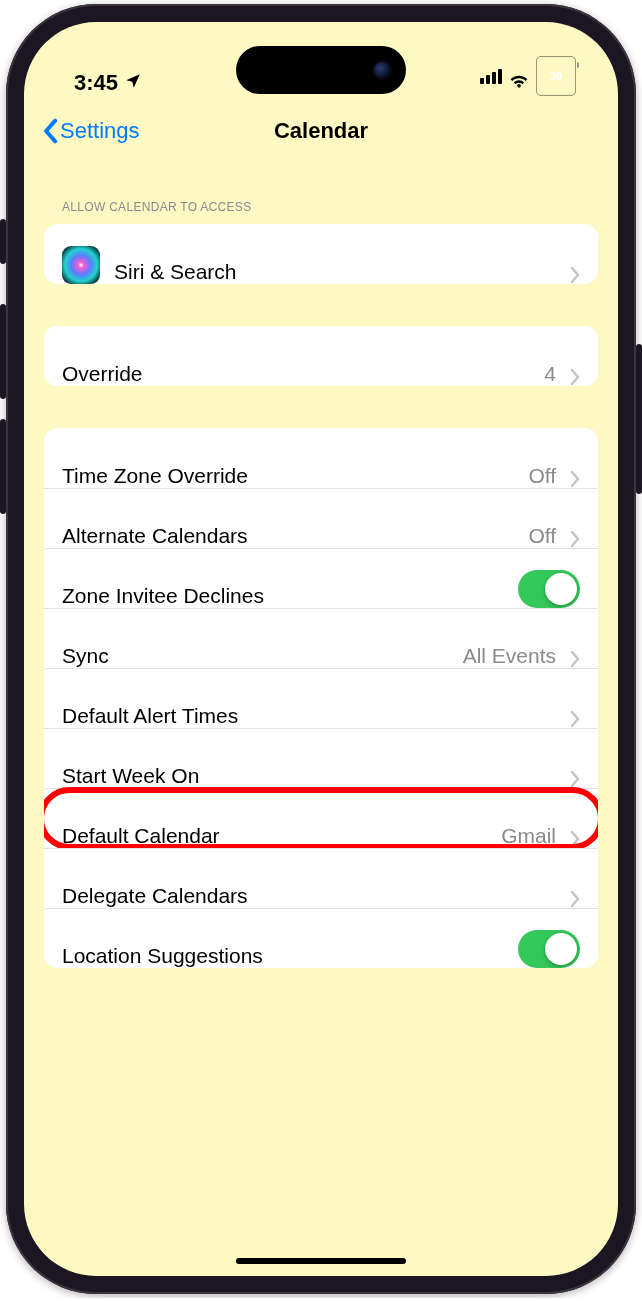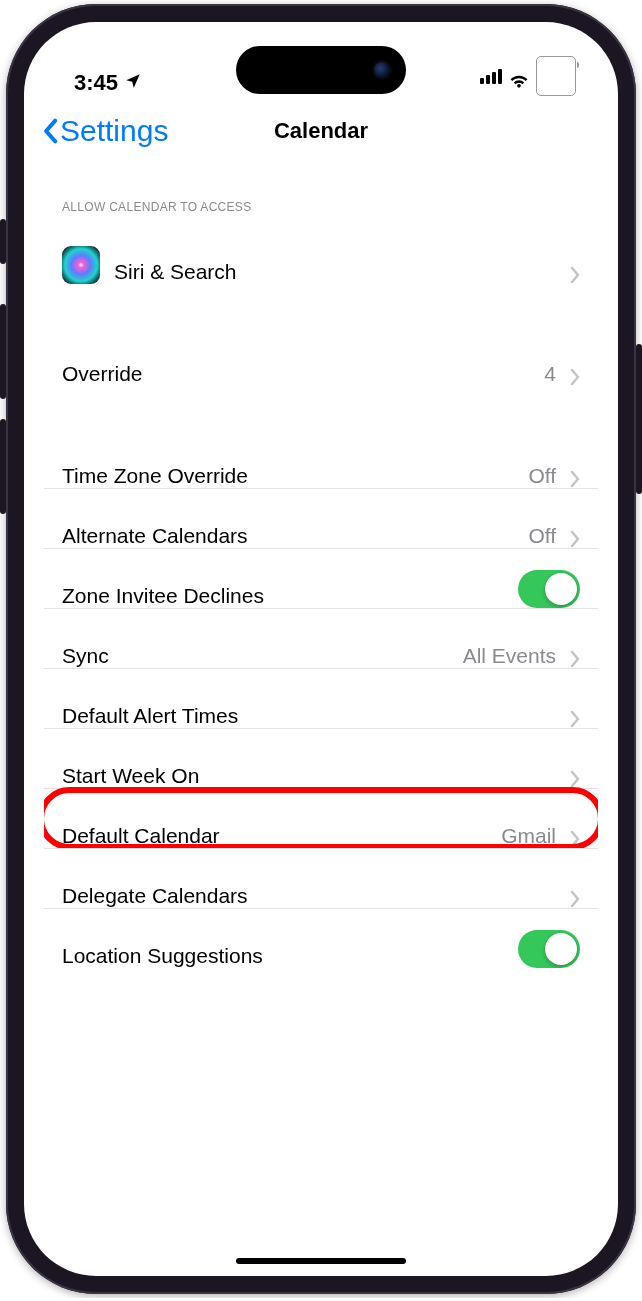--- a/index.html
+++ b/index.html
@@ -26,21 +26,21 @@
     border-radius: 4px;
   }
   .side-btn.top-left    { left: -6px; top: 215px; width: 6px; height: 45px; }
   .side-btn.vol-up      { left: -6px; top: 300px; width: 6px; height: 95px; }
   .side-btn.vol-down    { left: -6px; top: 415px; width: 6px; height: 95px; }
   .side-btn.right-btn   { right: -6px; top: 340px; width: 6px; height: 150px; }
 
   .screen {
     width: 100%;
     height: 100%;
-    background: #ffffff;
+    background: #fef9c3;
     border-radius: 72px;
     overflow: hidden;
     position: relative;
   }
   .island {
     position: absolute;
     top: 24px;
     left: 50%;
     transform: translateX(-50%);
     width: 170px;
@@ -98,21 +98,21 @@
   .nav-bar {
     height: 58px;
     display:flex;
     align-items:center;
     position:relative;
     padding: 0 18px;
   }
   .back-btn {
     display:flex; align-items:center; gap:2px;
     color:#007aff;
-    font-size:30px;
+    font-size:22px;
     cursor:pointer;
   }
   .back-btn svg { width:16px; height:26px; }
   .nav-title {
     position:absolute; left:0; right:0;
     text-align:center;
     font-size:22px;
     font-weight:600;
     color:#000;
     pointer-events:none;

